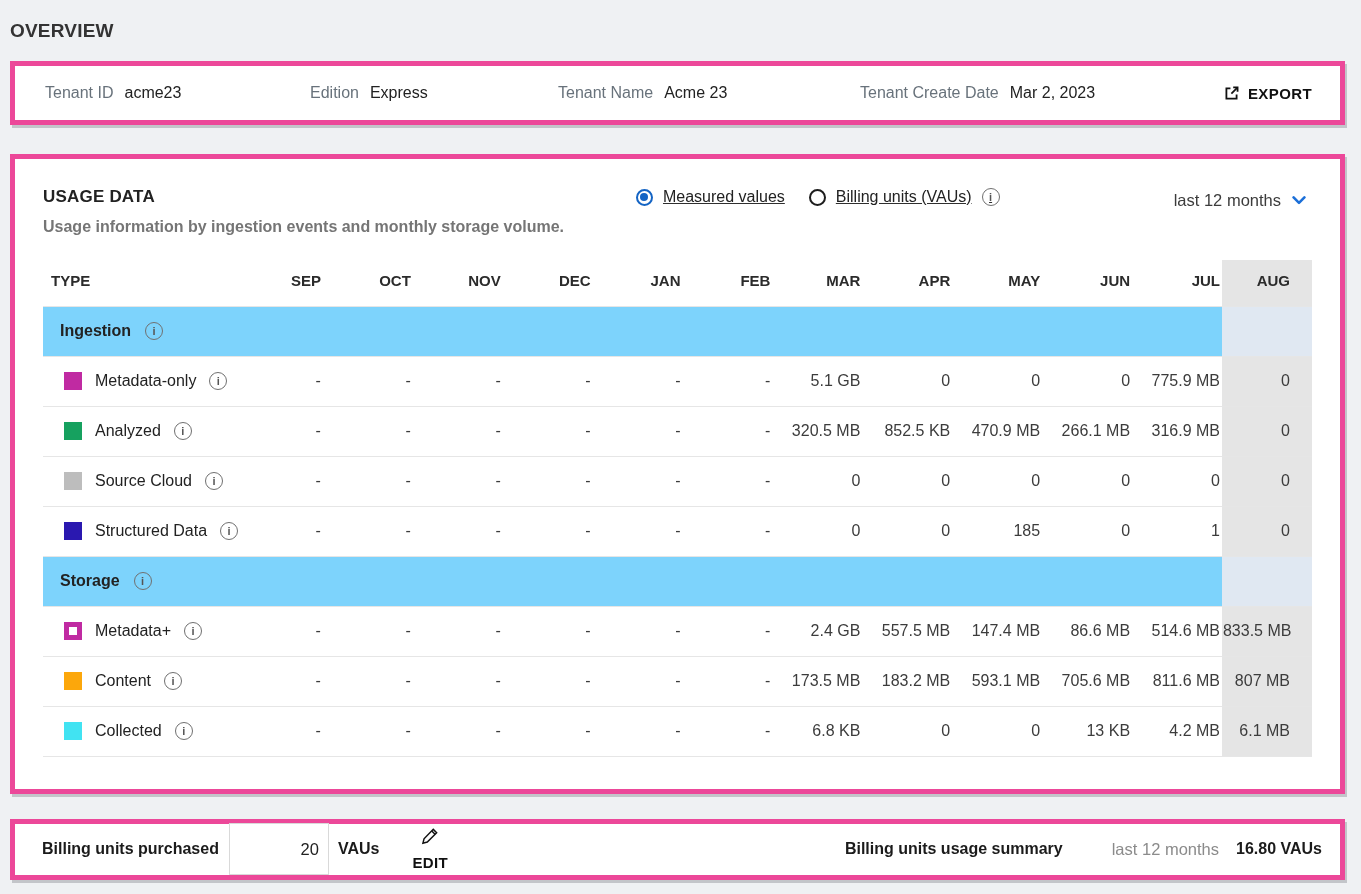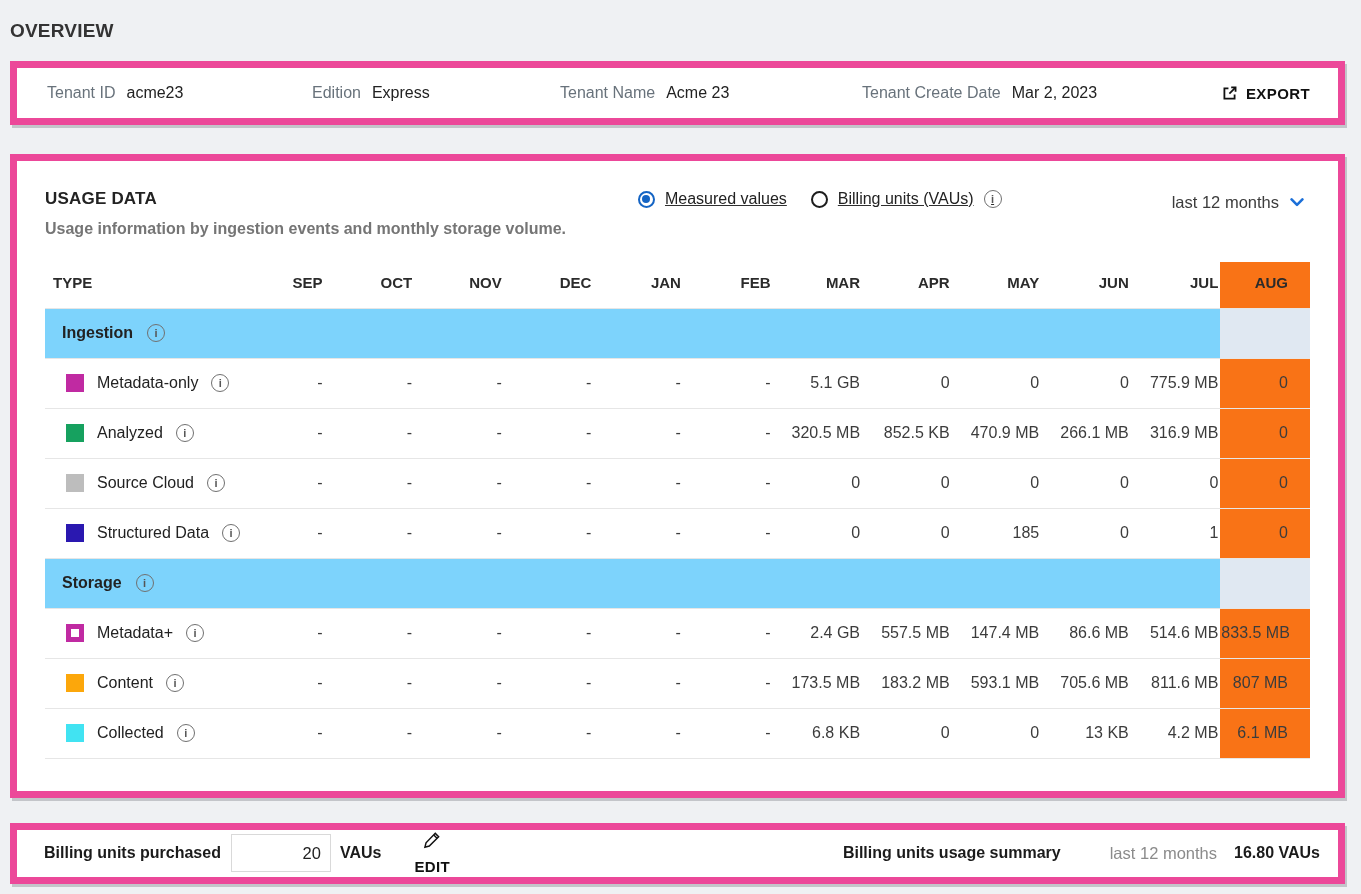--- a/index.html
+++ b/index.html
@@ -12,21 +12,21 @@
   }
   .page { padding:0 16px 0 10px; }
 
   .page-title {
     margin:20px 0 0 0;
     font-size:19px; font-weight:bold; color:#333; letter-spacing:.2px;
   }
 
   .card {
     background:#fff;
-    border:7px solid #ec4899;
+    border:5px solid #ec4899;
     box-shadow:2px 3px 0 rgba(158,161,165,.55);
   }
 
   
   .tenant-bar {
     margin-top:19px; height:64px;
     display:flex; align-items:center; padding:0 22px 0 30px;
   }
   .field { display:flex; align-items:baseline; gap:11px; }
   .field-0 { width:265px; } .field-1 { width:248px; } .field-2 { width:302px; }
@@ -67,42 +67,42 @@
   
   table.usage-table { width:100%; border-collapse:collapse; table-layout:fixed; margin-top:24px; }
   thead th {
     height:46px; vertical-align:middle;
     font-size:15px; font-weight:bold; color:#2b2b2b;
     text-align:right; padding:0 2px 4px 0;
   }
   thead th.type-h { text-align:left; padding-left:8px; }
   tbody td { height:50px; border-top:1px solid #e6e6e6; }
   tbody tr:last-child td { border-bottom:1px solid #e6e6e6; }
-  td.aug, th.aug { background:#f97316; }
+  td.aug, th.aug { background:#e5e5e5; }
   th.aug, td.value.aug { padding-right:22px; }
   tr.section-row td.band { background:#7dd3fc; }
   tr.section-row td.section-aug { background:#e0e8f2; }
   .section-inner {
     display:flex; align-items:center; gap:14px; padding-left:16px;
     font-size:16px; font-weight:bold; color:#222;
   }
   .type-inner { display:flex; align-items:center; gap:13px; padding-left:20px; }
   .type-label { font-size:16px; color:#222; white-space:nowrap; }
   .swatch { width:18px; height:18px; flex:none; }
   .swatch.hollow { background:#fff !important; border-style:solid; border-width:5px; }
   td.value { text-align:right; font-size:16px; color:#3c3c3c; padding-right:2px; white-space:nowrap; }
 
   
   .billing-bar {
     margin-top:25px; height:61px;
     display:flex; align-items:center; padding:0 18px 0 27px;
   }
   .bold-label { font-size:16px; font-weight:bold; color:#1b1b1b; white-space:nowrap; }
   .vau-input {
-    width:100px; height:38px; margin-left:10px;
+    width:100px; height:52px; margin-left:10px;
     border:1px solid #d9d9d9; background:#fff;
     text-align:right; font-size:16.5px; color:#222; padding:0 9px;
     font-family:inherit;
   }
   .vau-unit { margin-left:9px; }
   .edit-btn {
     margin-left:27px; display:flex; align-items:center; gap:9px;
     font-size:15px; font-weight:bold; color:#111; letter-spacing:.4px;
     cursor:pointer; background:none; border:none; font-family:inherit;flex-direction:column;
   }

